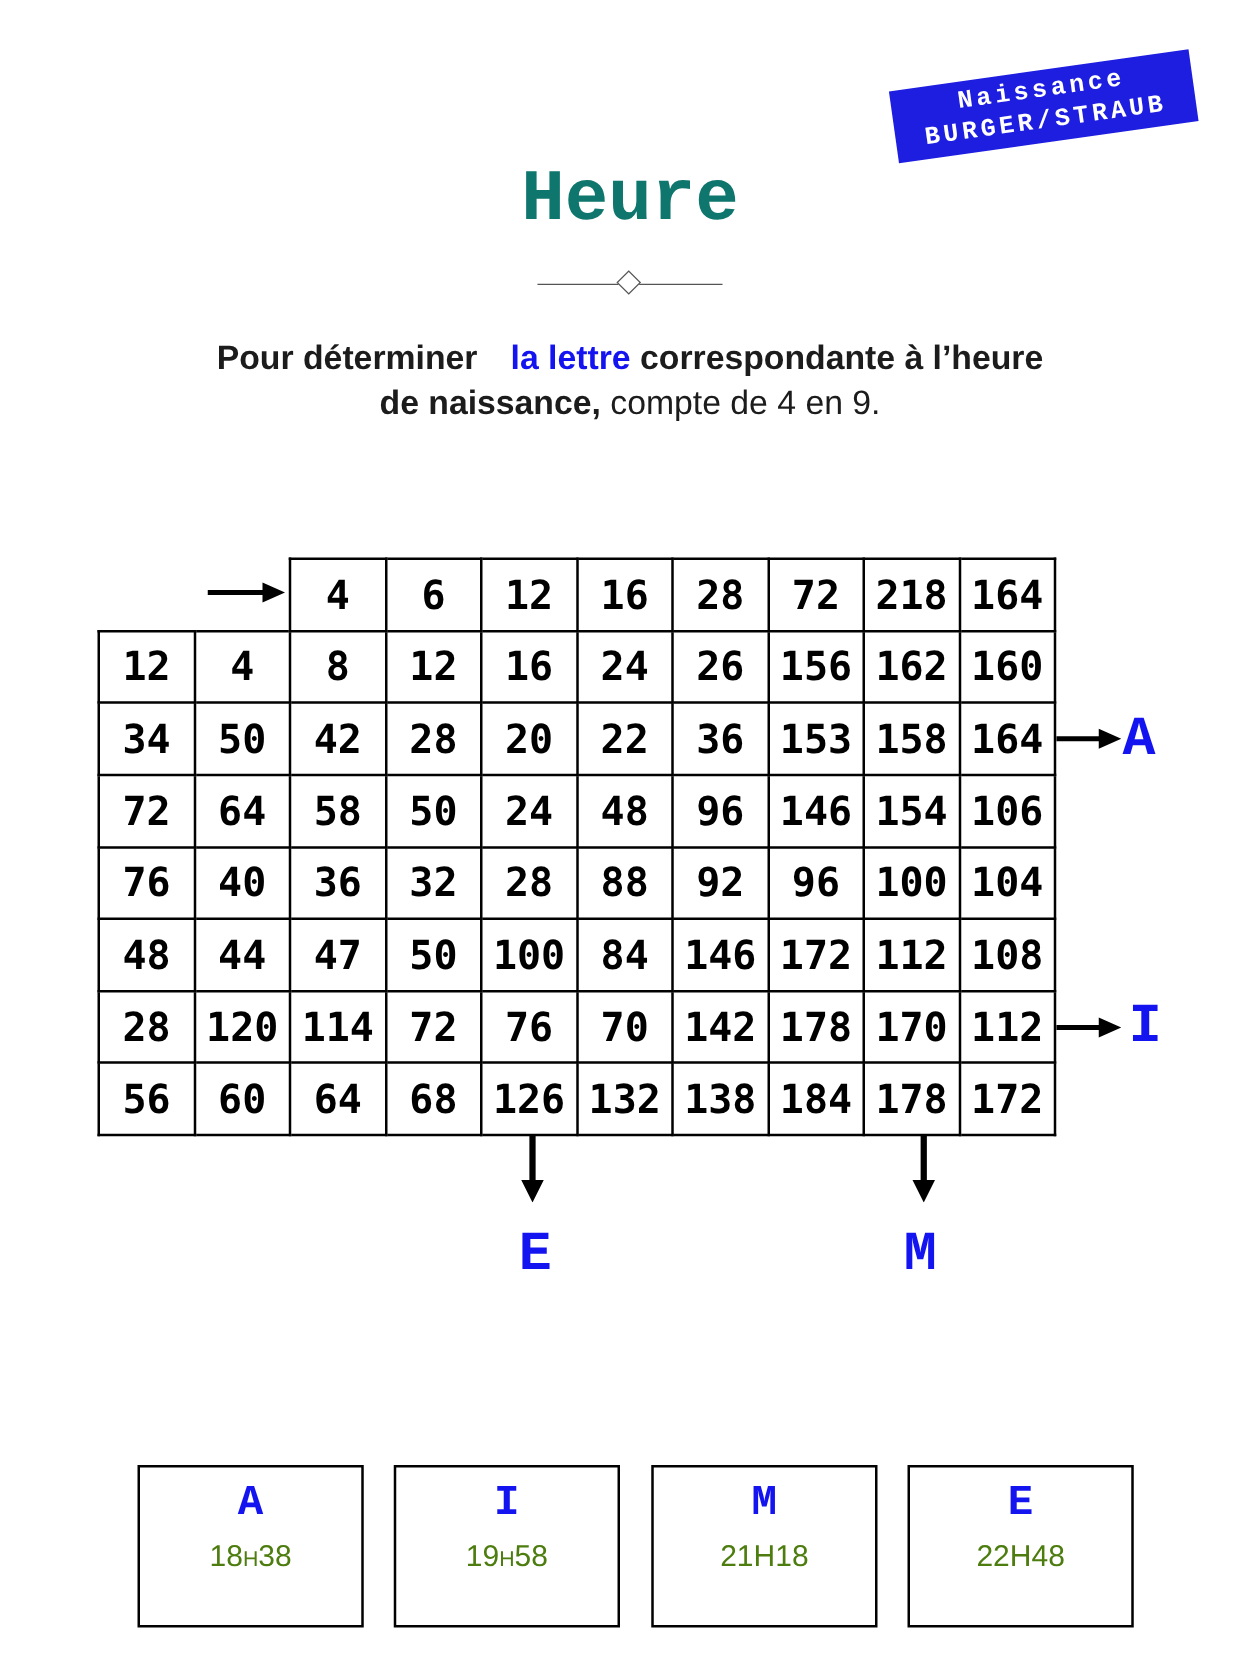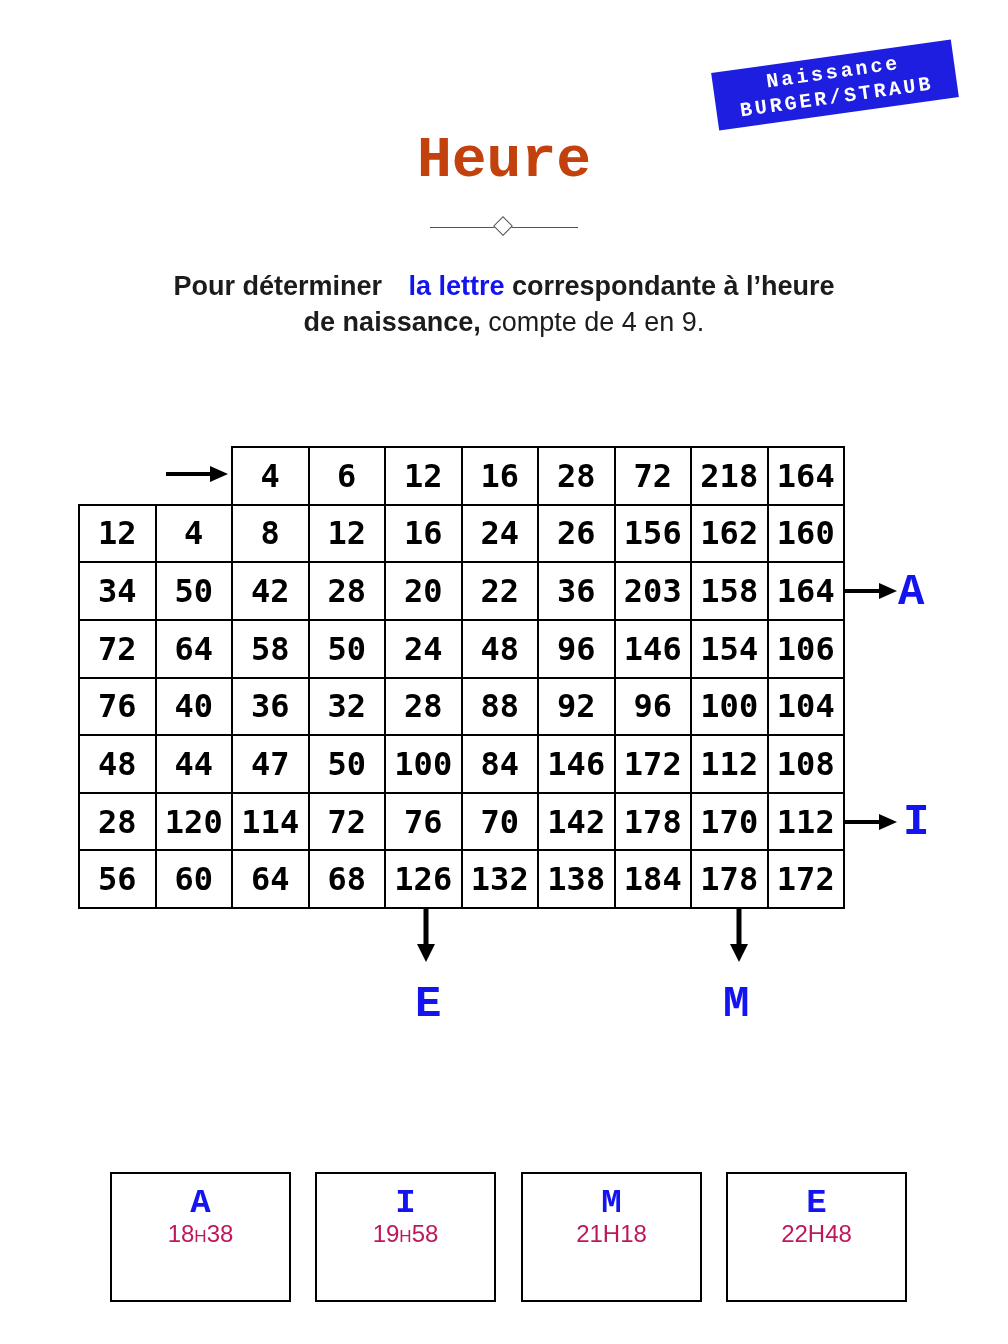--- a/index.html
+++ b/index.html
@@ -16,21 +16,21 @@
     background:var(--banner); transform:rotate(-8deg);
     display:flex; flex-direction:column; justify-content:center; align-items:center;
     color:#ffffff; font-family:"Liberation Mono", monospace; font-weight:bold;
     font-size:20px; line-height:25px; letter-spacing:3px; text-align:center;
   }
 
   
   .title {
     position:absolute; top:128px; left:0; width:100%; text-align:center;
     font-family:"Liberation Mono", monospace; font-weight:bold; font-size:58px;
-    color:#c2410c;
+    color:#0f766e;
   }
 
   
   .divider-line { position:absolute; top:227px; left:430px; width:148px; height:1px; background:#555; }
   .divider-diamond {
     position:absolute; top:219px; left:496px; width:14px; height:14px;
     border:1.5px solid #555; background:#fff; transform:rotate(45deg);
   }
 
   
@@ -65,21 +65,21 @@
 
   
   .answer-box {
     position:absolute; top:1172px; width:181px; height:130px;
     border:2px solid #000; background:#fff; text-align:center;
   }
   .answer-box .box-letter {
     margin-top:12px; font-family:"Liberation Mono", monospace; font-weight:bold;
     font-size:34px; line-height:34px; color:var(--accent);
   }
-  .answer-box .box-time { font-size:24px; color:#be185d; }
+  .answer-box .box-time { margin-top:12px; font-size:24px; color:#4d7c0f; }
   .small-h { font-size:71%; }
 </style>
 </head>
 <body>
 
 <div class="page">
 
   <div class="banner">
     <div>Naissance</div>
     <div>BURGER/STRAUB</div>
@@ -122,21 +122,21 @@
           <td>160</td>
         </tr>
         <tr>
           <td>34</td>
           <td>50</td>
           <td>42</td>
           <td>28</td>
           <td>20</td>
           <td>22</td>
           <td>36</td>
-          <td>203</td>
+          <td>153</td>
           <td>158</td>
           <td>164</td>
         </tr>
         <tr>
           <td>72</td>
           <td>64</td>
           <td>58</td>
           <td>50</td>
           <td>24</td>
           <td>48</td>

